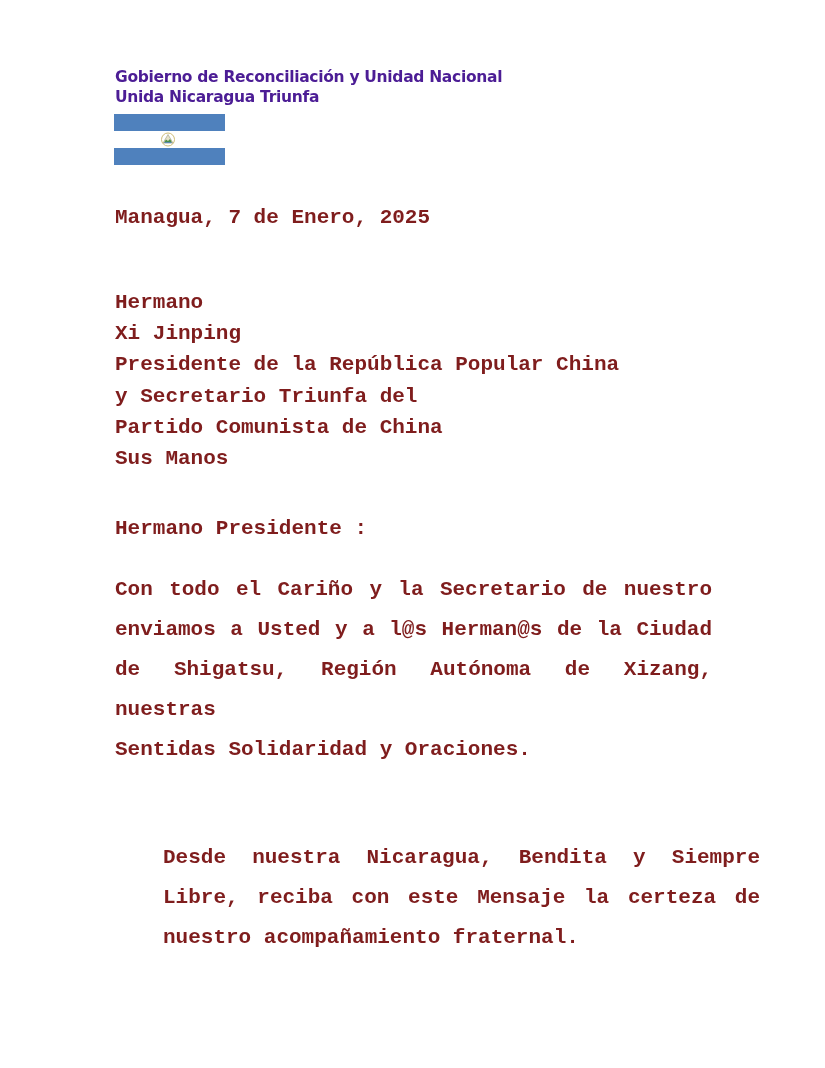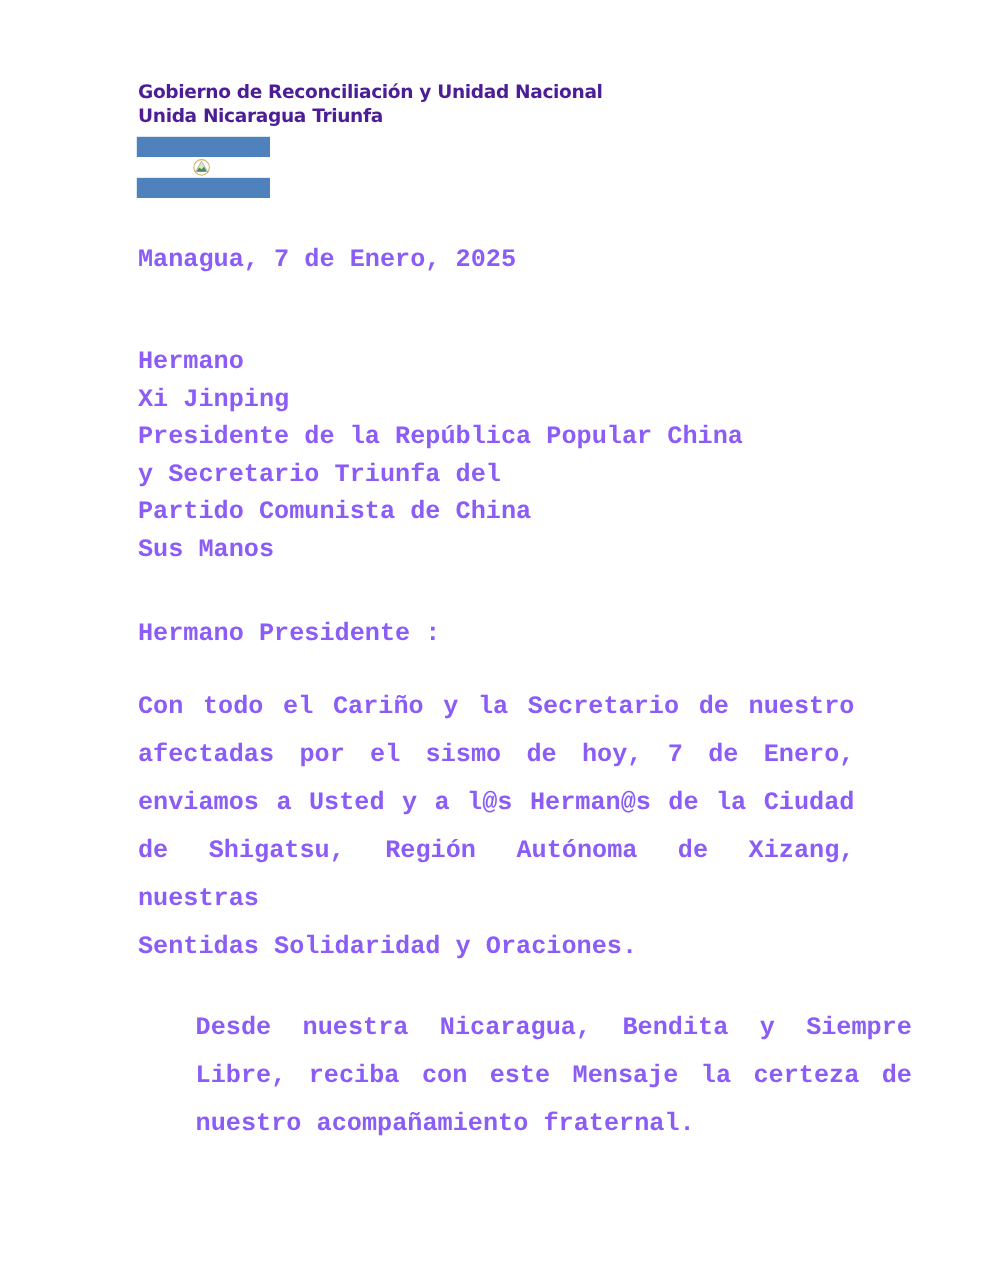--- a/index.html
+++ b/index.html
@@ -3,21 +3,21 @@
 <meta charset="utf-8">
 <style>
   html, body { margin: 0; padding: 0; background: #ffffff; }
   body { width: 825px; height: 1068px; position: relative; overflow: hidden; color: #222; }
   .header { position: absolute; left: 115px; top: 67px; font-family: "DejaVu Sans", sans-serif; font-weight: bold; font-size: 15.5px; line-height: 20px; color: #4c1d95; letter-spacing: -0.3px; }
   .flag { position: absolute; left: 114px; top: 114px; width: 111px; height: 51px; }
   .flag .band { height: 17px; }
   .flag .blue { background: #4f81bd; }
   .flag .white { background: #ffffff; position: relative; }
   .flag .emblem { position: absolute; left: 46px; top: 1px; width: 16px; height: 15px; }
-  .mono { font-family: "Liberation Mono", monospace; font-weight: bold; font-size: 21px; color: #8b5cf6; }
+  .mono { font-family: "Liberation Mono", monospace; font-weight: bold; font-size: 21px; color: #7f1d1d; }
   .date { position: absolute; left: 115px; top: 204px; line-height: 28px; }
   .address { position: absolute; left: 115px; top: 287px; line-height: 31.2px; }
   .greeting { position: absolute; left: 115px; top: 515px; line-height: 28px; }
   .para { position: absolute; left: 115px; width: 597px; line-height: 40px; text-align: justify; text-align-last: left; }
   .p1 { top: 570px; }
   .p2 { top: 838px; margin-left: 48px; }
   .line { display: block; }
   .para .line { text-align: justify; text-align-last: justify; }
   .para .line.last { text-align-last: left; }
 </style>
@@ -50,21 +50,20 @@
   <span class="line">Presidente de la República Popular China</span>
   <span class="line">y Secretario Triunfa del</span>
   <span class="line">Partido Comunista de China</span>
   <span class="line">Sus Manos</span>
 </div>
 
 <div class="mono greeting">Hermano Presidente :</div>
 
 <div class="mono para p1">
   <span class="line">Con todo el Cariño y la Secretario de nuestro</span>
-  <span class="line">afectadas por el sismo de hoy, 7 de Enero,</span>
   <span class="line">enviamos a Usted y a l@s Herman@s de la Ciudad</span>
   <span class="line">de Shigatsu, Región Autónoma de Xizang, nuestras</span>
   <span class="line last">Sentidas Solidaridad y Oraciones.</span>
 </div>
 
 <div class="mono para p2">
   <span class="line">Desde nuestra Nicaragua, Bendita y Siempre</span>
   <span class="line">Libre, reciba con este Mensaje la certeza de</span>
   <span class="line last">nuestro acompañamiento fraternal.</span>
 </div>

